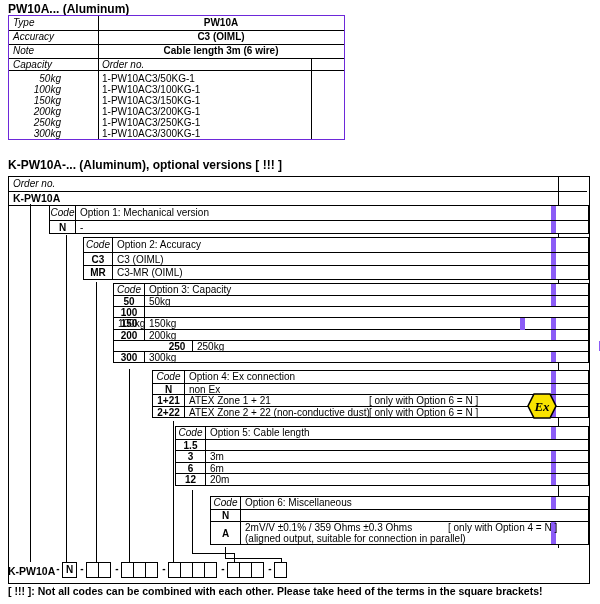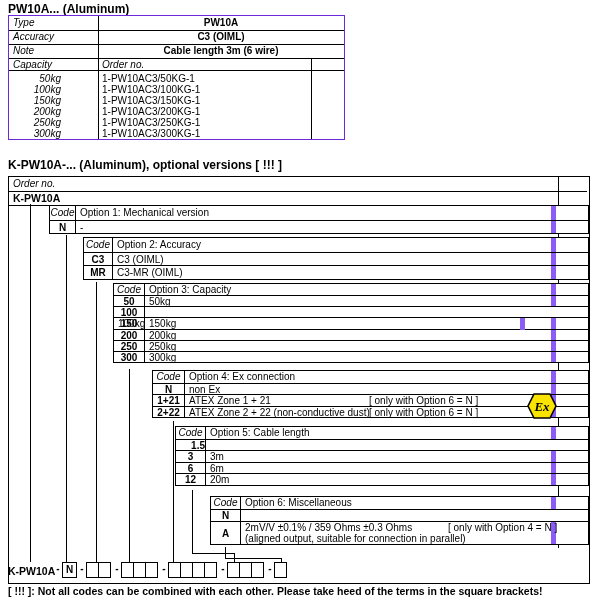--- a/index.html
+++ b/index.html
@@ -148,21 +148,21 @@
       <div class="cc bd" style="width:31px;">150</div>
       <div class="dc" style="width:411px;">150kg</div>
       <div class="nc"></div>
     </div>
     <div class="r" style="height:11.15px;line-height:11.15px;">
       <div class="cc bd" style="width:31px;">200</div>
       <div class="dc" style="width:411px;">200kg</div>
       <div class="nc"></div>
     </div>
     <div class="r" style="height:11.15px;line-height:11.15px;">
-      <div class="cc bd" style="width:31px;">250</div>
+      <div class="cc bd" style="width:31px;margin-left:48px;">250</div>
       <div class="dc" style="width:411px;">250kg</div>
       <div class="nc"></div>
     </div>
     <div class="r" style="height:11.15px;line-height:11.15px;">
       <div class="cc bd" style="width:31px;">300</div>
       <div class="dc" style="width:411px;">300kg</div>
       <div class="nc"></div>
     </div>
   </div>
 
@@ -202,21 +202,21 @@
     </svg>
   </div>
 
   <div class="opt" style="left:175px;top:426px;width:414px;">
     <div class="r" style="height:11.6px;line-height:11.6px;">
       <div class="cc it" style="width:30px;">Code</div>
       <div class="dc" style="width:350px;">Option 5: Cable length</div>
       <div class="nc"></div>
     </div>
     <div class="r" style="height:11.6px;line-height:11.6px;">
-      <div class="cc bd" style="width:30px;text-align:right;">1.5</div>
+      <div class="cc bd" style="width:30px;">1.5</div>
       <div class="nc"></div>
     </div>
     <div class="r" style="height:11.6px;line-height:11.6px;">
       <div class="cc bd" style="width:30px;">3</div>
       <div class="dc" style="width:350px;">3m</div>
       <div class="nc"></div>
     </div>
     <div class="r" style="height:11.6px;line-height:11.6px;">
       <div class="cc bd" style="width:30px;">6</div>
       <div class="dc" style="width:350px;">6m</div>

